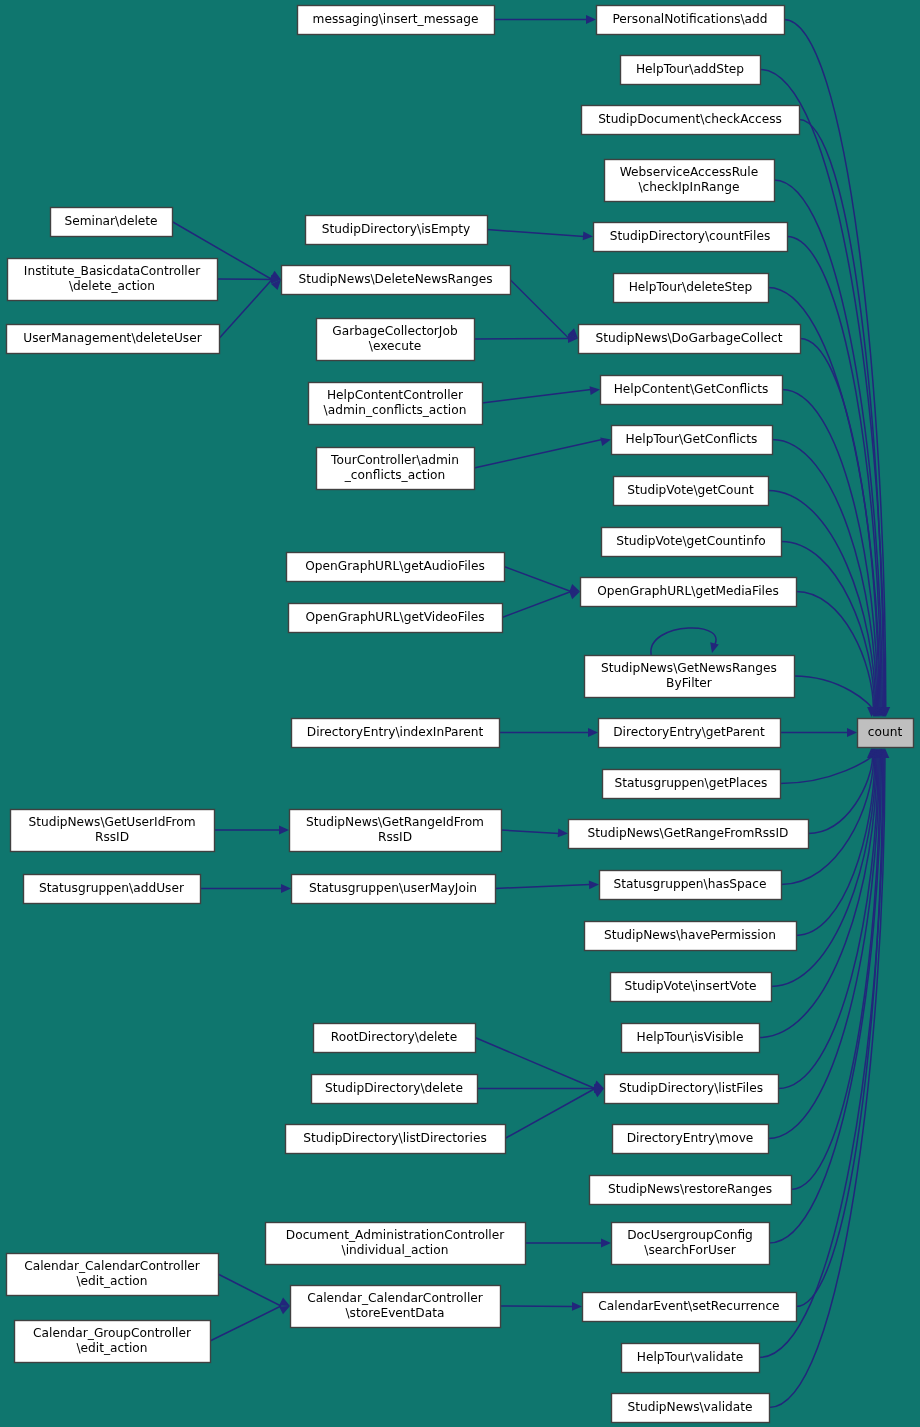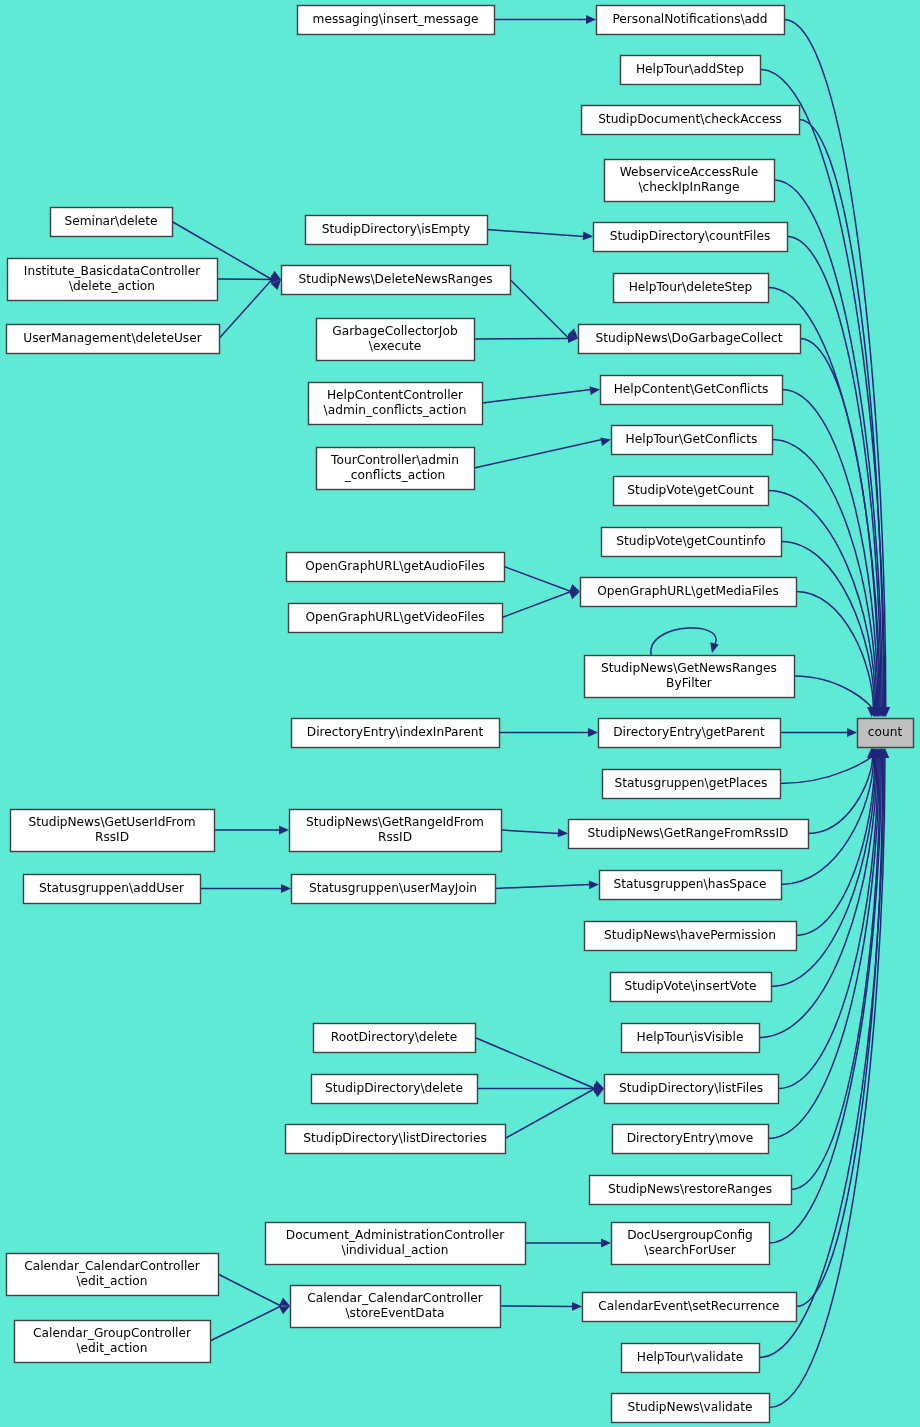--- a/index.html
+++ b/index.html
@@ -1,17 +1,17 @@
 <!DOCTYPE html>
 <html><head>
 <meta charset="utf-8">
 <style>
   html,body{margin:0;padding:0;background:#ffffff;}
   body{font-family:"DejaVu Sans","Liberation Sans",sans-serif;}
-  #canvas{position:relative;width:920px;height:1427px;background:#5eead4;overflow:hidden;}
+  #canvas{position:relative;width:920px;height:1427px;background:#0f766e;overflow:hidden;}
   svg#graph{position:absolute;left:0;top:0;width:920px;height:1427px;display:block;}
   .nodebox{fill:#ffffff;stroke:#404040;stroke-width:1.4;}
   .nodebox.target{fill:#bfbfbf;stroke:#404040;}
   .nodelabel{font-family:"DejaVu Sans","Liberation Sans",sans-serif;font-size:12.2px;fill:#000000;text-anchor:middle;dominant-baseline:middle;}
   .edge{fill:none;stroke:#22267b;stroke-width:1.5;}
   .arrowhead{fill:#22267b;stroke:none;}
 </style>
 </head>
 <body>
 

